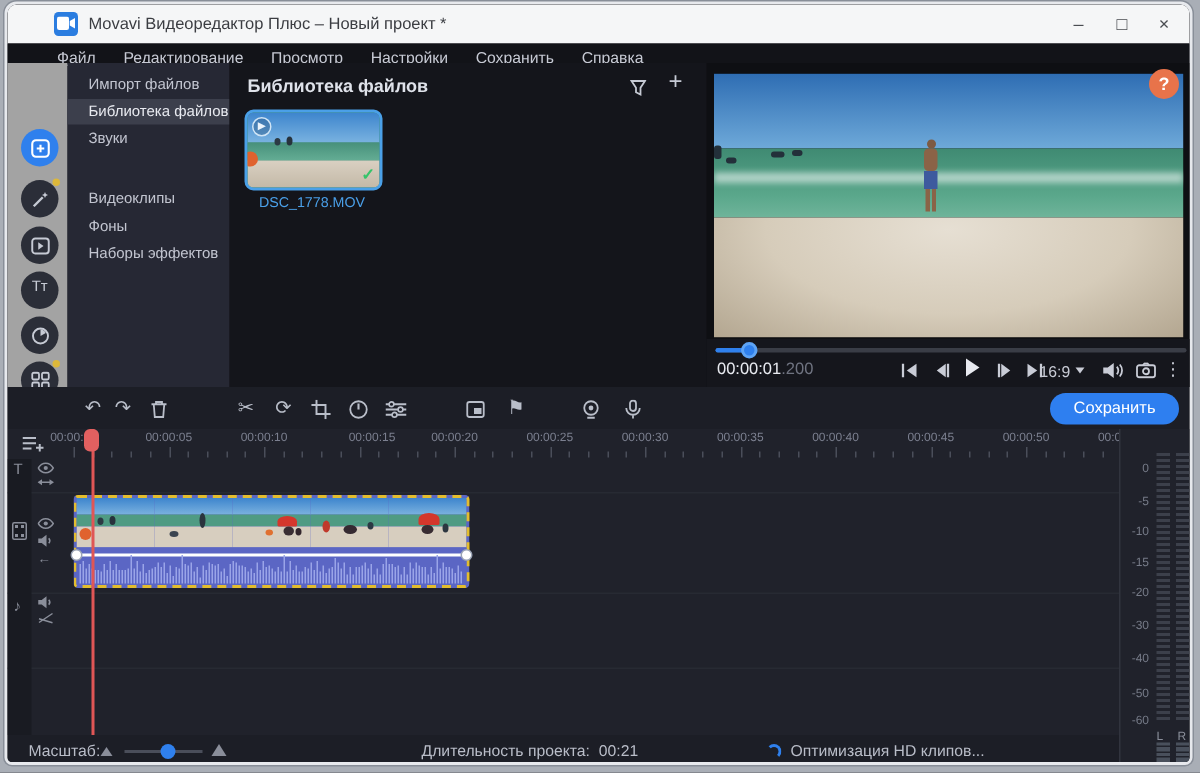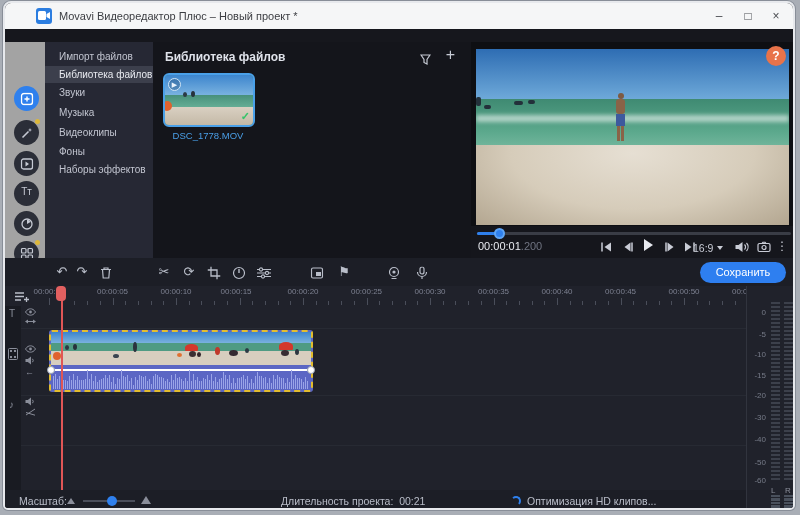--- a/index.html
+++ b/index.html
@@ -123,20 +123,28 @@
           <rect x="0" y="0" width="8" height="9" rx="1.5" fill="#fff"></rect>
           <polygon points="8.5,3 12,1 12,8 8.5,6" fill="#fff"></polygon>
         </svg>
     </div>
     <div id="title-text">Movavi Видеоредактор Плюс – Новый проект *</div>
     <div class="winbtn" style="right:60px;">–</div>
     <div class="winbtn" style="right:31px;">□</div>
     <div class="winbtn" style="right:3px;">×</div>
   </div>
 
+  <div id="menubar">
+    <span class="menu-item">Файл</span>
+    <span class="menu-item">Редактирование</span>
+    <span class="menu-item">Просмотр</span>
+    <span class="menu-item">Настройки</span>
+    <span class="menu-item">Сохранить</span>
+    <span class="menu-item">Справка</span>
+  </div>
 
   <div id="rail">
     <div class="rail-btn active" style="top:44px;">
       <svg width="13" height="13" viewBox="0 0 13 13">
           <rect x="1" y="1" width="11" height="11" rx="2.5" fill="none" stroke="#fff" stroke-width="1.4"></rect>
           <path d="M6.5 4v5M4 6.5h5" stroke="#fff" stroke-width="1.4"></path>
         </svg>
     </div>
     <div class="rail-btn" style="top:78px;">
       <span class="badge"></span>
@@ -168,21 +176,20 @@
           <rect x="1" y="7.5" width="4.5" height="4.5" rx="1" fill="none" stroke="#c6cad4" stroke-width="1.2"></rect>
           <rect x="7.5" y="7.5" width="4.5" height="4.5" rx="1" fill="none" stroke="#c6cad4" stroke-width="1.2"></rect>
         </svg>
     </div>
   </div>
 
   <div id="panel">
     <div class="panel-item" style="top:6px;">Импорт файлов</div>
     <div class="panel-item selected" style="top:24px;">Библиотека файлов</div>
     <div class="panel-item" style="top:42px;">Звуки</div>
-    <div class="panel-item" style="top:62px;">Музыка</div>
     <div class="panel-item" style="top:82px;">Видеоклипы</div>
     <div class="panel-item" style="top:101px;">Фоны</div>
     <div class="panel-item" style="top:119px;">Наборы эффектов</div>
   </div>
 
   <div id="library">
     <div id="lib-title">Библиотека файлов</div>
     <div id="lib-filter">
       <svg width="11" height="11" viewBox="0 0 11 11">
           <path d="M1 1h9L7 5.5V10L4 8.5V5.5z" fill="none" stroke="#c6cad4" stroke-width="1.2"></path>
@@ -330,21 +337,21 @@
   <div id="ruler-row">
     <div id="add-track">
       <svg width="15" height="12" viewBox="0 0 15 12">
           <path d="M0 2h9M0 5.5h9M0 9h6" stroke="#b9bec9" stroke-width="1.3"></path>
           <path d="M11.5 6v5M9 8.5h5" stroke="#b9bec9" stroke-width="1.3"></path>
         </svg>
     </div>
   <span class="rlabel" style="left: 44px;">00:00:00</span>
       <span class="rlabel" style="left: 107.5px; text-align: center;">00:00:05</span>
       <span class="rlabel" style="left: 171px;">00:00:10</span>
-      <span class="rlabel" style="left: 231px;">00:00:15</span>
+      <span class="rlabel" style="left: 243px;">00:00:15</span>
       <span class="rlabel" style="left: 298px;">00:00:20</span>
       <span class="rlabel" style="left: 361.5px;">00:00:25</span>
       <span class="rlabel" style="left: 425px;">00:00:30</span>
       <span class="rlabel" style="left: 488.5px;">00:00:35</span>
       <span class="rlabel" style="left: 552px;">00:00:40</span>
       <span class="rlabel" style="left: 615.5px;">00:00:45</span>
       <span class="rlabel" style="left: 679px;">00:00:50</span>
       <span class="rlabel" style="left: 742.5px;">00:00:55</span>
       <span class="rtick" style="left: 44px; height: 7px;"></span>
       <span class="rtick" style="left: 56.7px; height: 4px;"></span>

